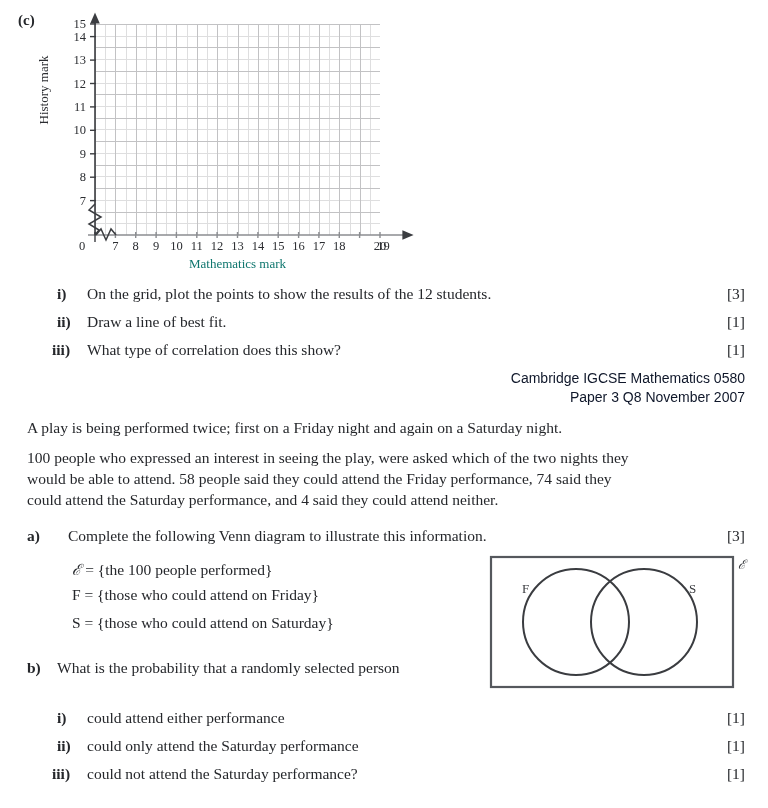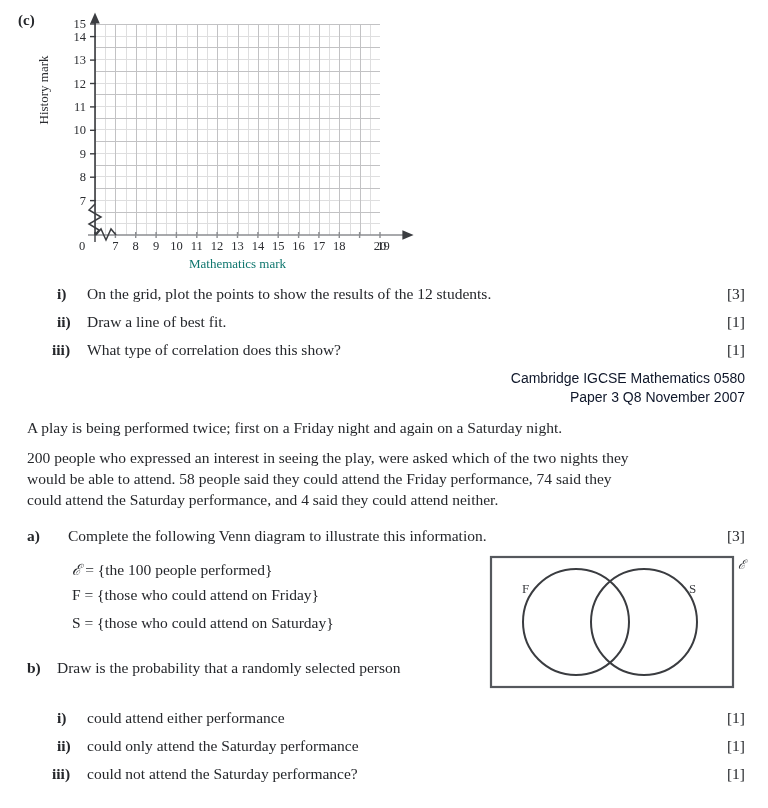--- a/index.html
+++ b/index.html
@@ -253,21 +253,21 @@
 
   <div class="roman" style="left:52px; top:341px;">iii)</div>
   <div class="qline" style="left:87px; top:341px;">What type of correlation does this show?</div>
   <div class="marks" style="top:341px;">[1]</div>
 
   <div class="attrib" style="top:370px;">Cambridge IGCSE Mathematics 0580</div>
   <div class="attrib" style="top:389px;">Paper 3 Q8 November 2007</div>
 
   <div class="para" style="left:27px; top:417px; width:700px;">A play is being performed twice; first on a Friday night and again on a Saturday night.</div>
 
-  <div class="para" style="left:27px; top:447px;">200 people who expressed an interest in seeing the play, were asked which of the two nights they</div>
+  <div class="para" style="left:27px; top:447px;">100 people who expressed an interest in seeing the play, were asked which of the two nights they</div>
   <div class="para" style="left:27px; top:468px;">would be able to attend. 58 people said they could attend the Friday performance, 74 said they</div>
   <div class="para" style="left:27px; top:489px;">could attend the Saturday performance, and 4 said they could attend neither.</div>
 
   <div class="roman" style="left:27px; top:527px;">a)</div>
   <div class="qline" style="left:68px; top:527px;">Complete the following Venn diagram to illustrate this information.</div>
   <div class="marks" style="top:527px;">[3]</div>
 
   <div class="setline" style="top:558px;">
     <span class="script-e">ℰ</span><span> = {the 100 people performed}</span>
   </div>
@@ -286,21 +286,21 @@
       <circle cx="90" cy="70" r="53" fill="none" stroke="#3a3c40" stroke-width="2"></circle>
 
       <circle cx="158" cy="70" r="53" fill="none" stroke="#3a3c40" stroke-width="2"></circle>
     </svg>
     <div class="abs serif" style="left:36px; top:29px; font-size:13px; color:#3a3c40;">F</div>
     <div class="abs serif" style="left:203px; top:29px; font-size:13px; color:#3a3c40;">S</div>
     <div class="abs script-e" style="left:252px; top:3px; font-size:13px; color:#3a3c40;">ℰ</div>
   </div>
 
   <div class="roman" style="left:27px; top:659px;">b)</div>
-  <div class="qline" style="left:57px; top:659px;">Draw is the probability that a randomly selected person</div>
+  <div class="qline" style="left:57px; top:659px;">What is the probability that a randomly selected person</div>
 
   <div class="roman" style="left:57px; top:709px;">i)</div>
   <div class="qline" style="left:87px; top:709px;">could attend either performance</div>
   <div class="marks" style="top:709px;">[1]</div>
 
   <div class="roman" style="left:57px; top:737px;">ii)</div>
   <div class="qline" style="left:87px; top:737px;">could only attend the Saturday performance</div>
   <div class="marks" style="top:737px;">[1]</div>
 
   <div class="roman" style="left:52px; top:765px;">iii)</div>

